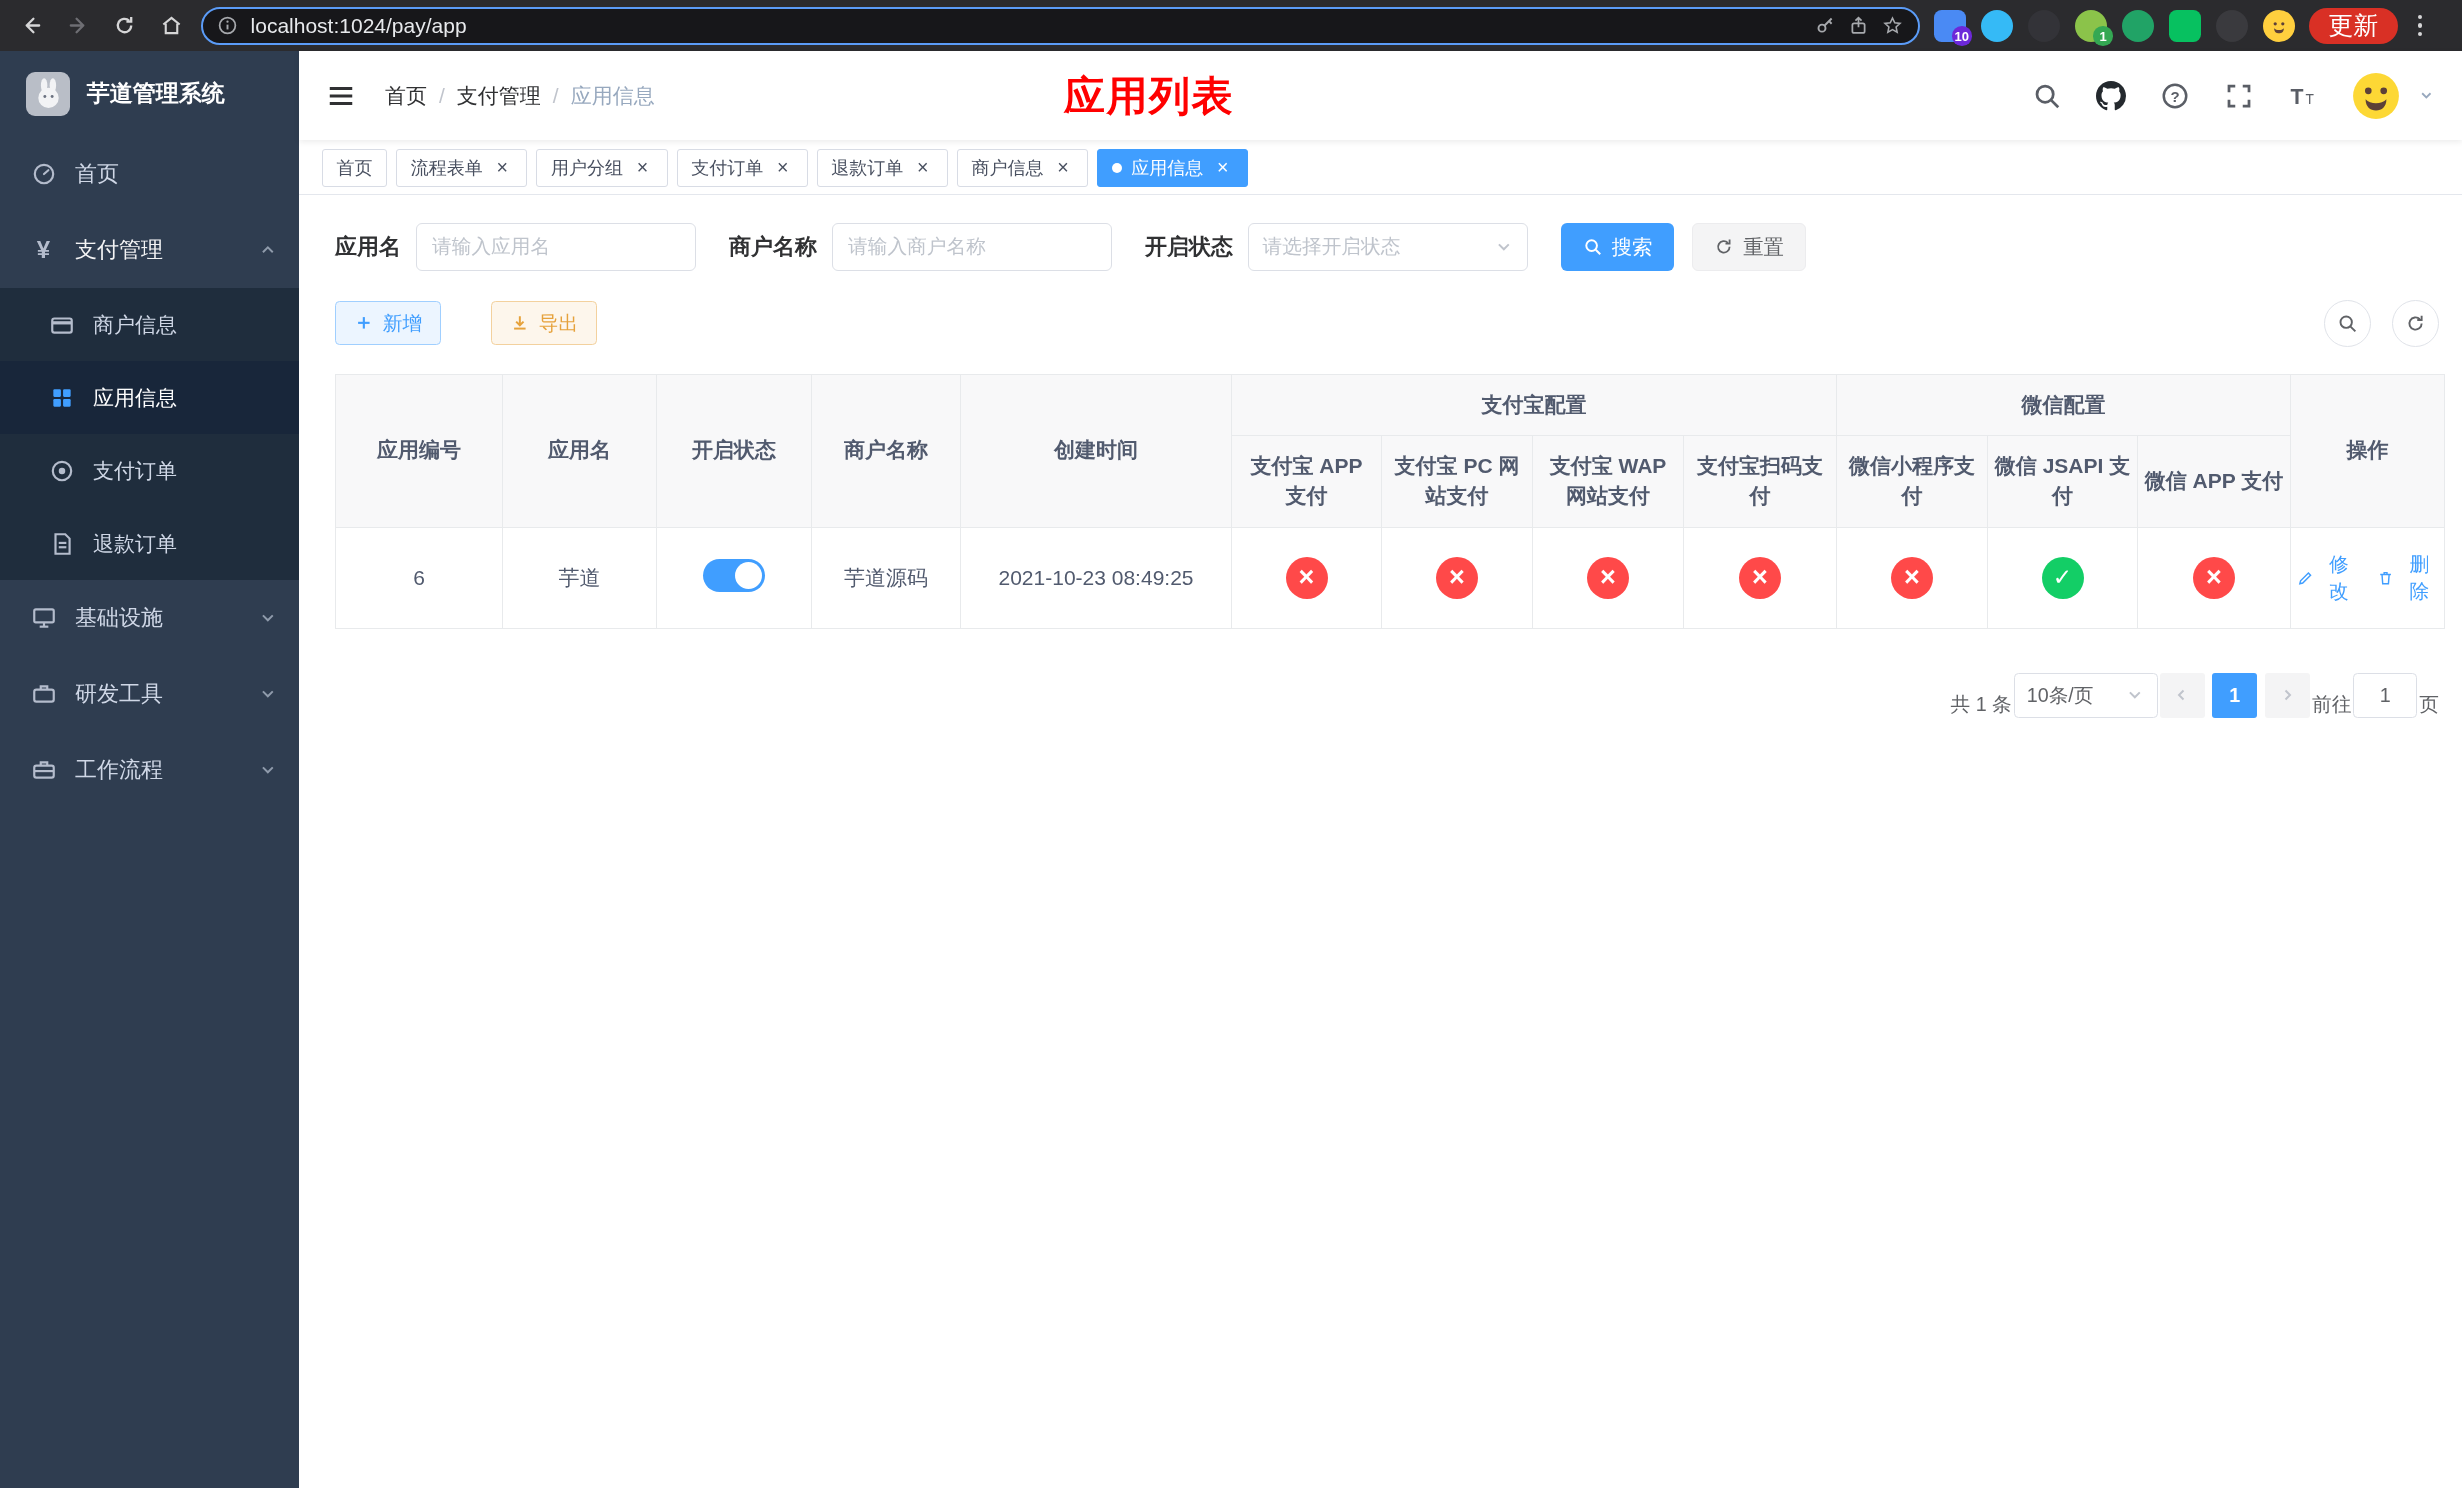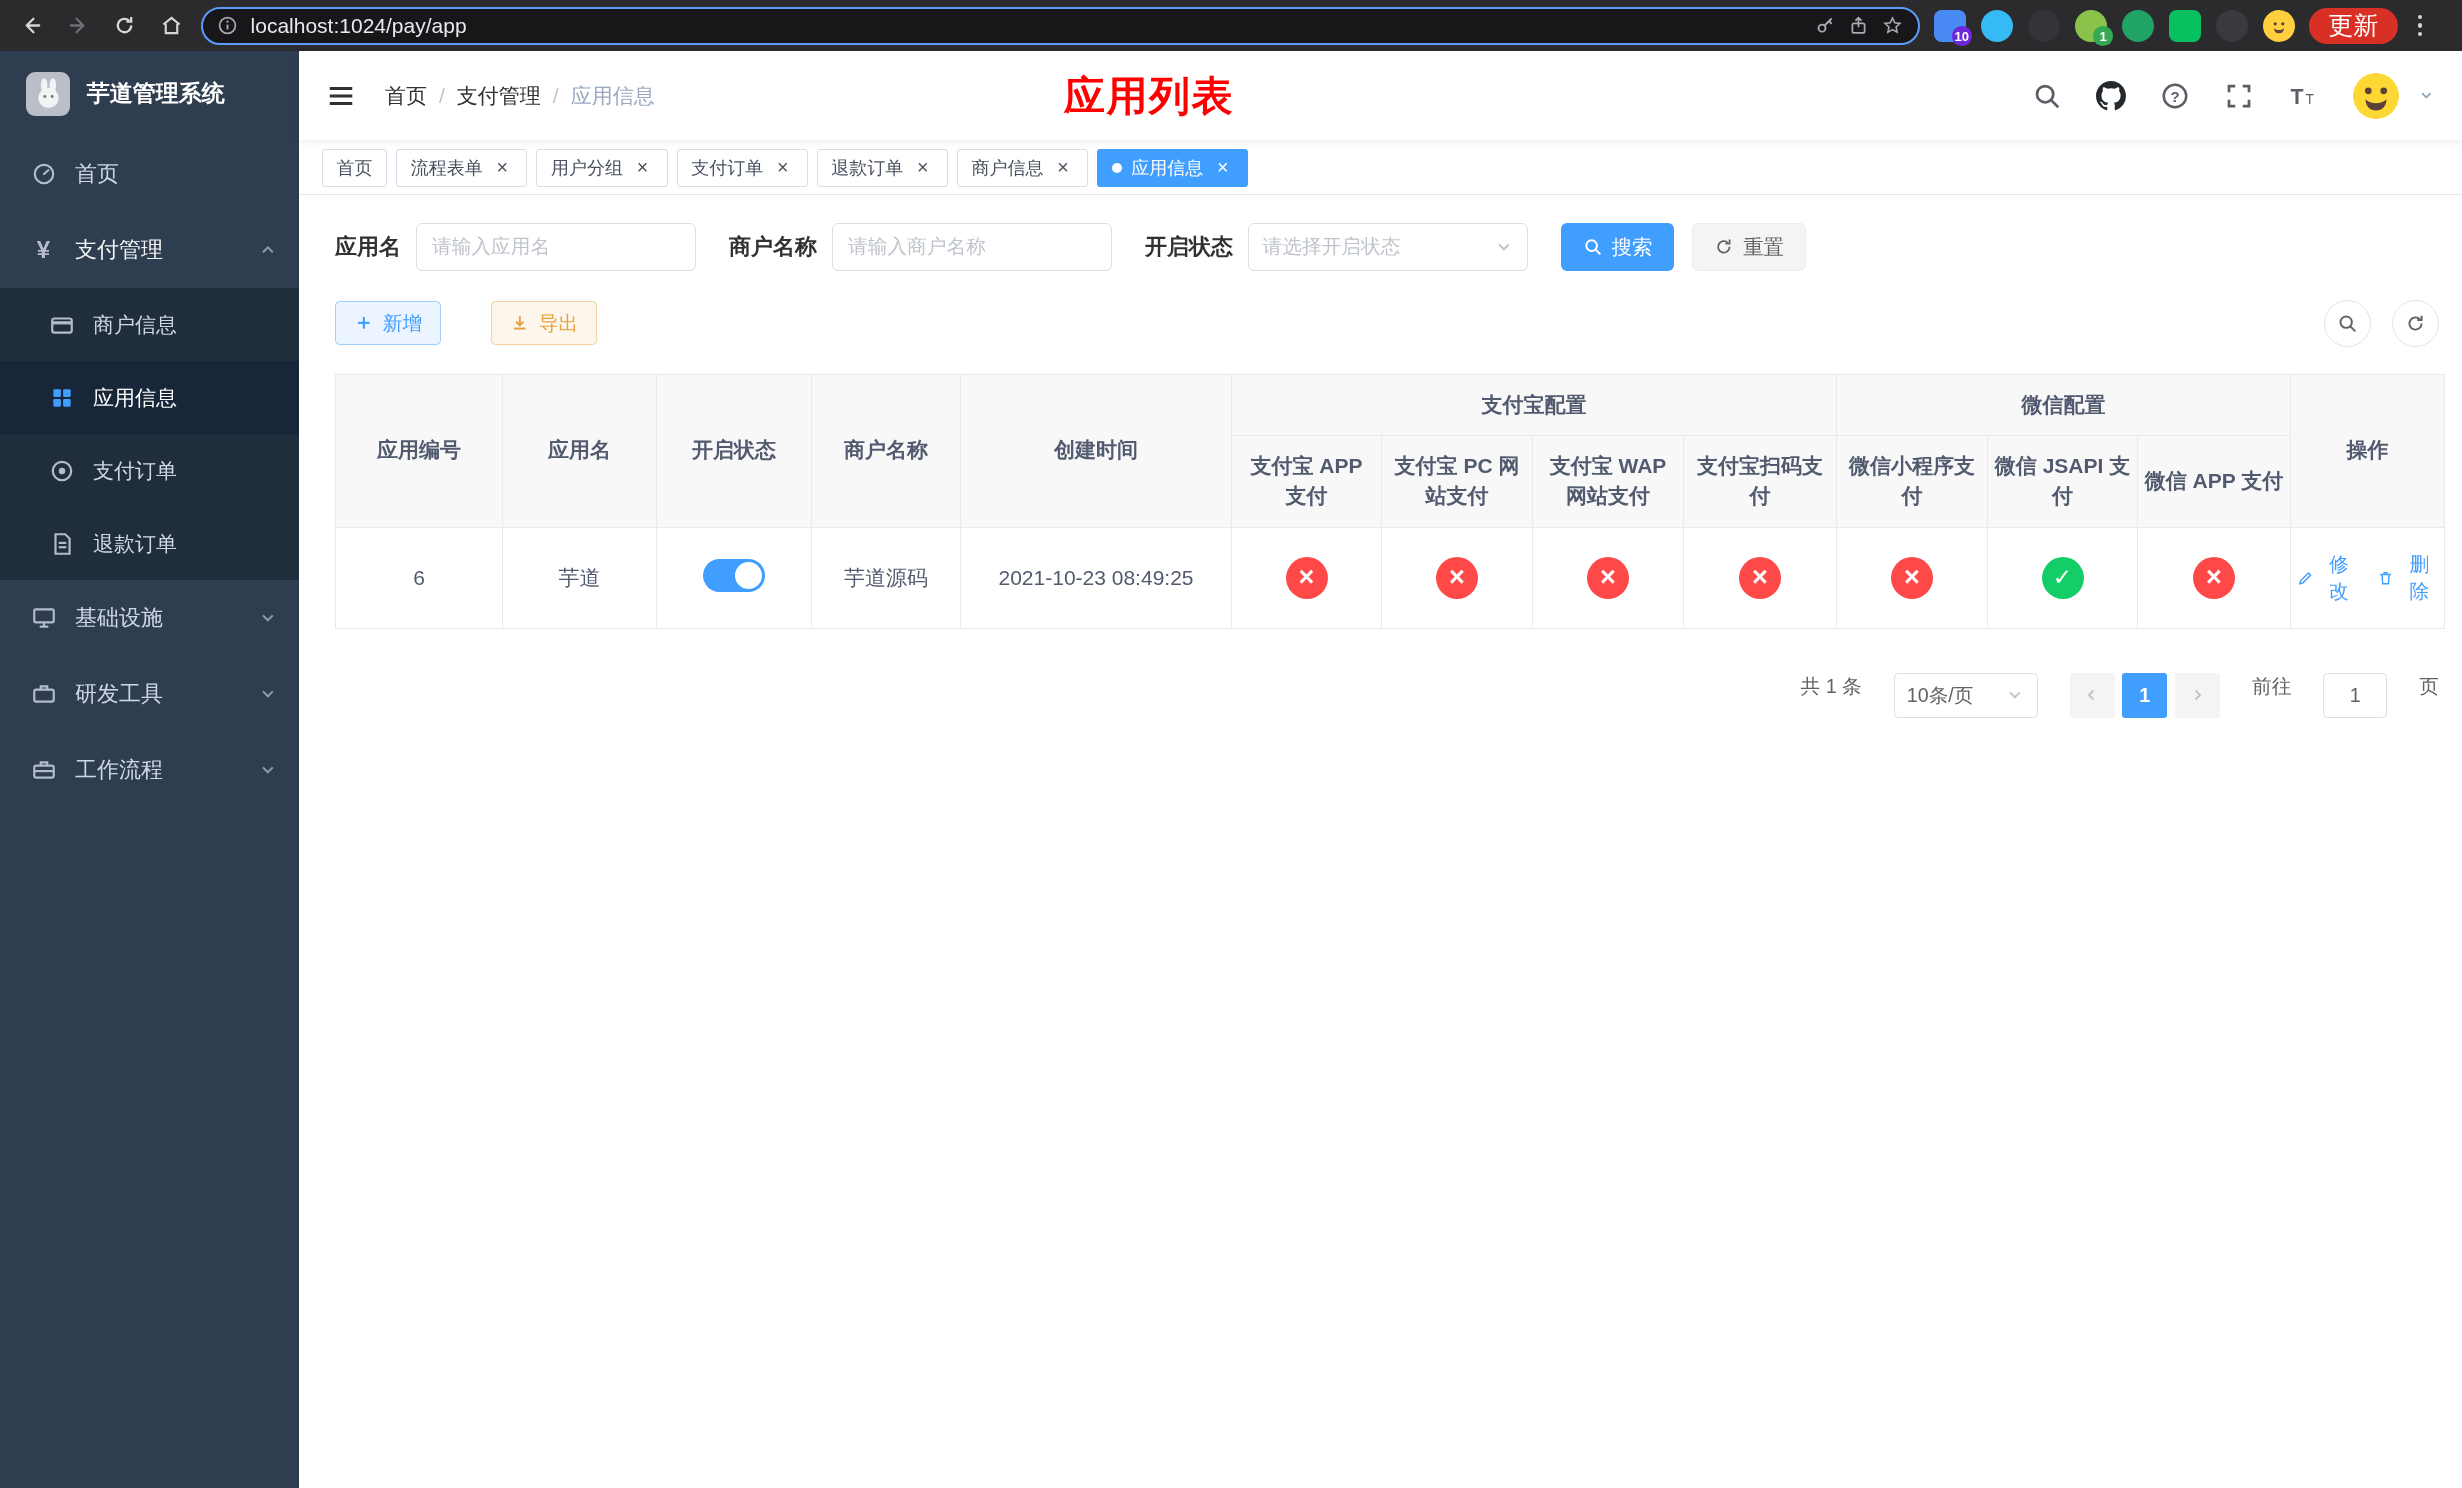--- a/index.html
+++ b/index.html
@@ -117,21 +117,21 @@
   .switch.on::after{content:""; position:absolute; top:3px; right:3px; width:27px; height:27px; border-radius:50%; background:#fff;}
   .cfg{width:42px; height:42px; border-radius:50%; display:inline-flex; align-items:center; justify-content:center;
     color:#fff; font-size:27px; font-weight:bold; line-height:1;}
   .cfg.no{background:var(--danger);} .cfg.no::before{content:"×";}
   .cfg.yes{background:var(--success);} .cfg.yes::before{content:"✓"; font-size:23px;}
   .ops{display:flex; align-items:center; justify-content:center; gap:19.7px;}
   .op-link{color:var(--accent); font-size:19.7px; display:inline-flex; align-items:center; gap:6px; cursor:pointer; text-decoration:none;}
   .op-link svg{width:18px;height:18px;}
 
   
-  .pagination{display:flex; align-items:flex-start; justify-content:flex-end; gap:32px; margin-top:44px;
+  .pagination{display:flex; align-items:flex-end; justify-content:flex-end; gap:2px; margin-top:44px;
     font-size:19.7px; color:#606266;}
   .pg-select{width:144px; height:45px; border:1.5px solid #dcdfe6; border-radius:4.5px; display:flex; align-items:center;
     justify-content:space-between; padding:0 12px; cursor:pointer;}
   .pg-select .chev{color:#c0c4cc;}
   .pg-btn{width:45px; height:45px; background:#f4f4f5; border-radius:3px; display:flex; align-items:center;
     justify-content:center; color:#c0c4cc; cursor:pointer;}
   .pg-btn svg{width:18px;height:18px;}
   .pg-cur{width:45px; height:45px; background:var(--accent); color:#fff; border-radius:3px; display:flex;
     align-items:center; justify-content:center; font-weight:bold;}
   .pg-group{display:flex; gap:7.6px;}

